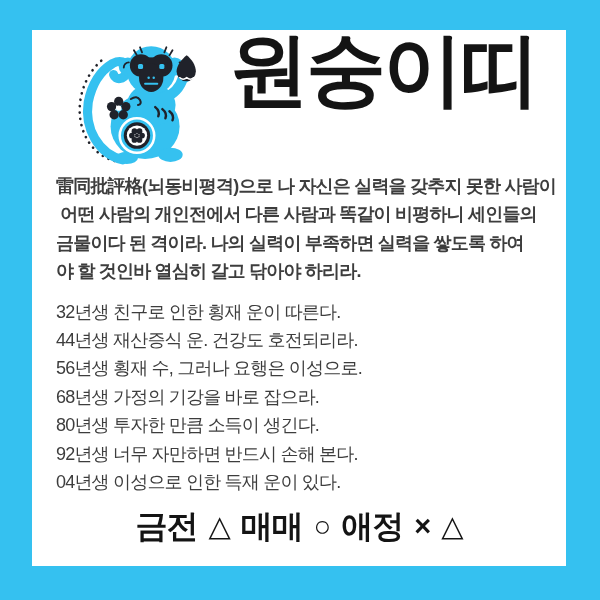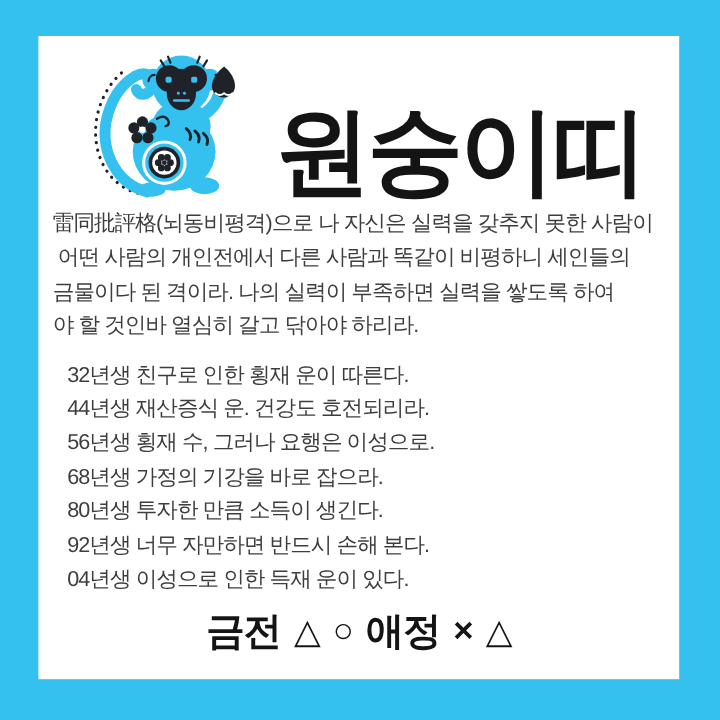--- a/index.html
+++ b/index.html
@@ -18,21 +18,21 @@
     overflow:hidden;
   }
   .panel{
     position:absolute;
     left:32px; top:30px; right:34px; bottom:34px;
     background:var(--panel);
   }
   
   .header{
     display:flex;
-    align-items:flex-end;
+    align-items:flex-start;
     height:136px;
     padding-left:40px;
     padding-right:6px;
   }
   .monkey{
     width:134px;height:134px;
     flex:0 0 auto;
     margin-top:2px;
   }
   .title{
@@ -40,22 +40,23 @@
     text-align:center;
     font-size:80px;
     font-weight:900;
     letter-spacing:-3px;
     line-height:1;
     color:var(--title-ink);
     white-space:nowrap;
   }
   
   .intro{
-    margin:6px 16px 0 12px;
+    margin:6px 16px 0 24px;
     color:var(--body-ink);
+    font-weight:bold;
   }
   .intro .line, .years .line{
     font-size:18px;
     line-height:28.4px;
     letter-spacing:-0.8px;
     white-space:pre;
     color:var(--body-ink);
   }
   .years{
     margin:12px 16px 0 24px;
@@ -169,19 +170,20 @@
     <div class="line">56년생 횡재 수, 그러나 요행은 이성으로.</div>
     <div class="line">68년생 가정의 기강을 바로 잡으라.</div>
     <div class="line">80년생 투자한 만큼 소득이 생긴다.</div>
     <div class="line">92년생 너무 자만하면 반드시 손해 본다.</div>
     <div class="line">04년생 이성으로 인한 득재 운이 있다.</div>
   </div>
 
   <div class="footer">
     <span class="label">금전</span>
     <span class="mark">△</span>
+    <span class="label">매매</span>
     <span class="mark">○</span>
     <span class="label">애정</span>
     <span class="mark">×</span>
     <span class="mark">△</span>
   </div>
 
 </div>
 
 </body></html>

